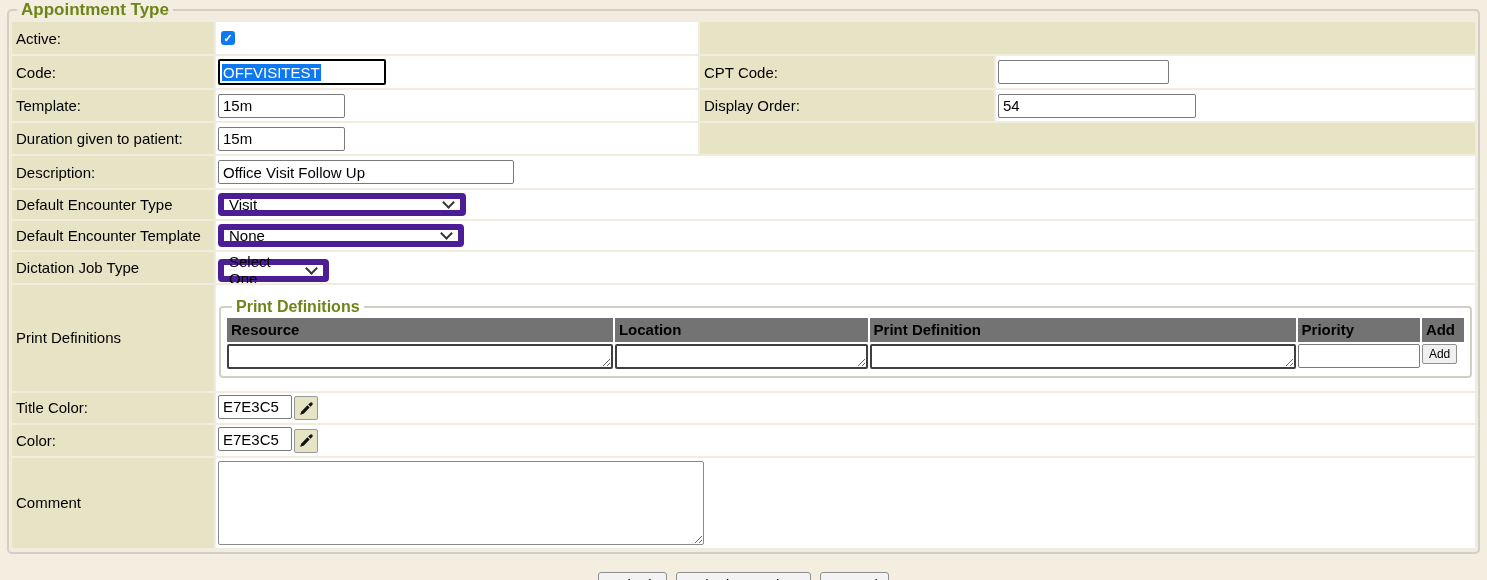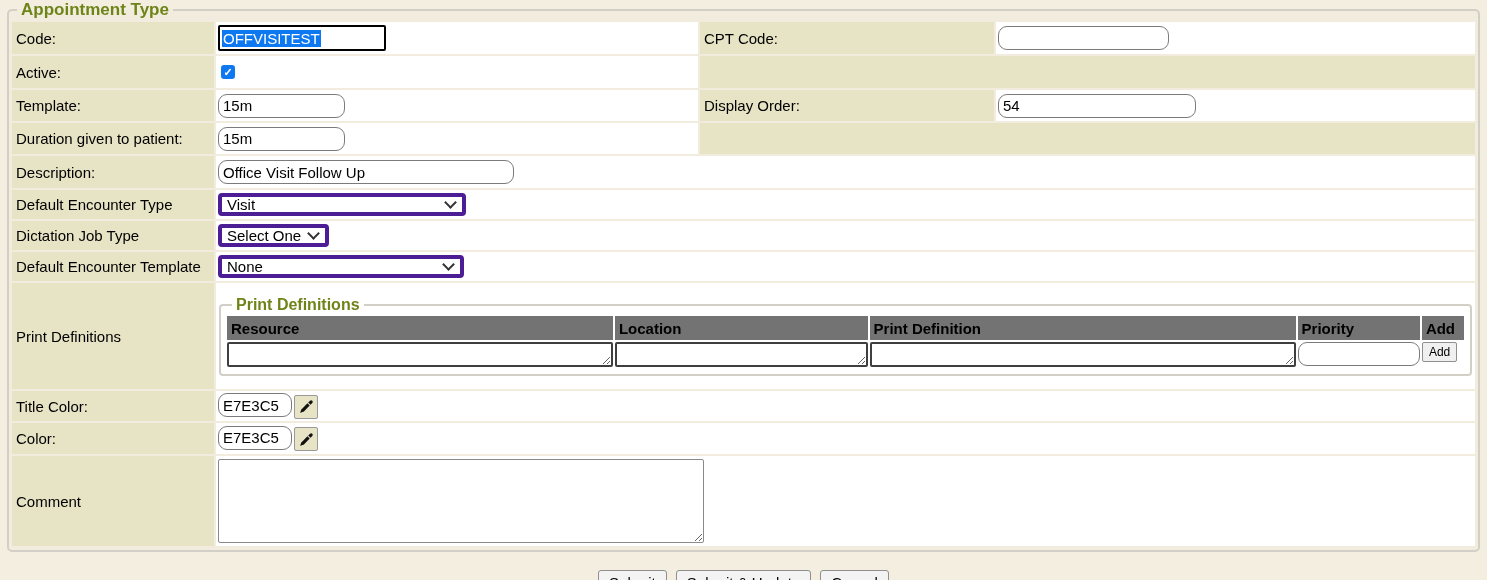--- a/index.html
+++ b/index.html
@@ -32,36 +32,36 @@
   td.filler{background:#e7e3c5;}
   
   .checkbox{
     width:14px;height:14px;margin:2px 3px;border-radius:3px;
     background:#0d78f0;color:#fff;
     display:flex;align-items:center;justify-content:center;
     font-size:11px;font-weight:bold;line-height:1;cursor:pointer;
   }
   
   input.ti{
-    height:24px;border:1px solid #7b7b7b;border-radius:9px;background:#fff;
+    height:24px;border:1px solid #7b7b7b;border-radius:2px;background:#fff;
     font-family:"Liberation Sans", sans-serif;font-size:15px;color:#000;
     padding:0 4px;box-sizing:border-box;margin:0;
   }
   
   .codebox{
     width:168px;height:26px;border:2px solid #000;border-radius:2px;background:#fff;
     display:flex;align-items:center;padding:0 2px;box-sizing:border-box;cursor:text;
   }
   .codebox .seltext{
     background:#0d78f0;color:#fff;font-size:15px;padding:0 1px;white-space:nowrap;
   }
   
   .sel{
     display:inline-flex;align-items:center;justify-content:space-between;
-    height:23px;border:4px solid #4c1d95;border-radius:4px;background:#fff;
+    height:23px;border:6px solid #4c1d95;border-radius:4px;background:#fff;
     padding:0 7px 0 5px;box-sizing:border-box;font-size:15px;cursor:pointer;
   }
   .chev{
     width:7px;height:7px;border-right:2px solid #333;border-bottom:2px solid #333;
     transform:rotate(45deg);margin-top:-4px;flex:none;margin-left:10px;
   }
   
   fieldset.pd{
     margin:0 1px;border:2px solid #d2cfc6;border-radius:4px;background:#fff;
     padding:0 4px 5px 4px;
@@ -113,40 +113,40 @@
   <table class="form">
     <colgroup>
         <col style="width:202px">
         <col style="width:482px">
         <col style="width:294px">
         <col>
       </colgroup>
 
     <tbody>
         <tr>
+      <td class="label" style="height:28px">Active:</td>
+      <td class="cell">
+        <div class="checkbox">
+          <span>✓</span>
+        </div>
+      </td>
+      <td class="filler" colspan="2"></td>
+    </tr>
+
+    <tr>
       <td class="label" style="height:28px">Code:</td>
       <td class="cell">
         <div class="codebox">
           <span class="seltext">OFFVISITEST</span>
         </div>
       </td>
       <td class="label">CPT Code:</td>
       <td class="cell">
         <input class="ti" style="width: 171px;" value="">
       </td>
-    </tr>
-
-    <tr>
-      <td class="label" style="height:28px">Active:</td>
-      <td class="cell">
-        <div class="checkbox">
-          <span>✓</span>
-        </div>
-      </td>
-      <td class="filler" colspan="2"></td>
     </tr>
 
     <tr>
       <td class="label" style="height:27px">Template:</td>
       <td class="cell">
         <input class="ti" style="width: 127px;" value="15m">
       </td>
       <td class="label">Display Order:</td>
       <td class="cell">
         <input class="ti" style="width: 198px;" value="54">
@@ -172,35 +172,35 @@
       <td class="label" style="height:25px">Default Encounter Type</td>
       <td class="cell" colspan="3">
         <div class="sel" style="width:248px">
           <span>Visit</span>
           <span class="chev"></span>
         </div>
       </td>
     </tr>
 
     <tr>
+      <td class="label" style="height:25px">Default Encounter Template</td>
+      <td class="cell" colspan="3">
+        <div class="sel" style="width:246px">
+          <span>None</span>
+          <span class="chev"></span>
+        </div>
+      </td>
+    </tr>
+
+    <tr>
       <td class="label" style="height:25px">Dictation Job Type</td>
       <td class="cell" colspan="3">
         <div class="sel" style="width:111px">
           <span>Select One</span>
           <span class="chev" style="margin-left:4px"></span>
-        </div>
-      </td>
-    </tr>
-
-    <tr>
-      <td class="label" style="height:25px">Default Encounter Template</td>
-      <td class="cell" colspan="3">
-        <div class="sel" style="width:246px">
-          <span>None</span>
-          <span class="chev"></span>
         </div>
       </td>
     </tr>
 
     <tr>
       <td class="label" style="height:102px">Print Definitions</td>
       <td class="cell" colspan="3">
         <fieldset class="pd">
           <legend class="inner">Print Definitions</legend>
           <table class="pdt">

